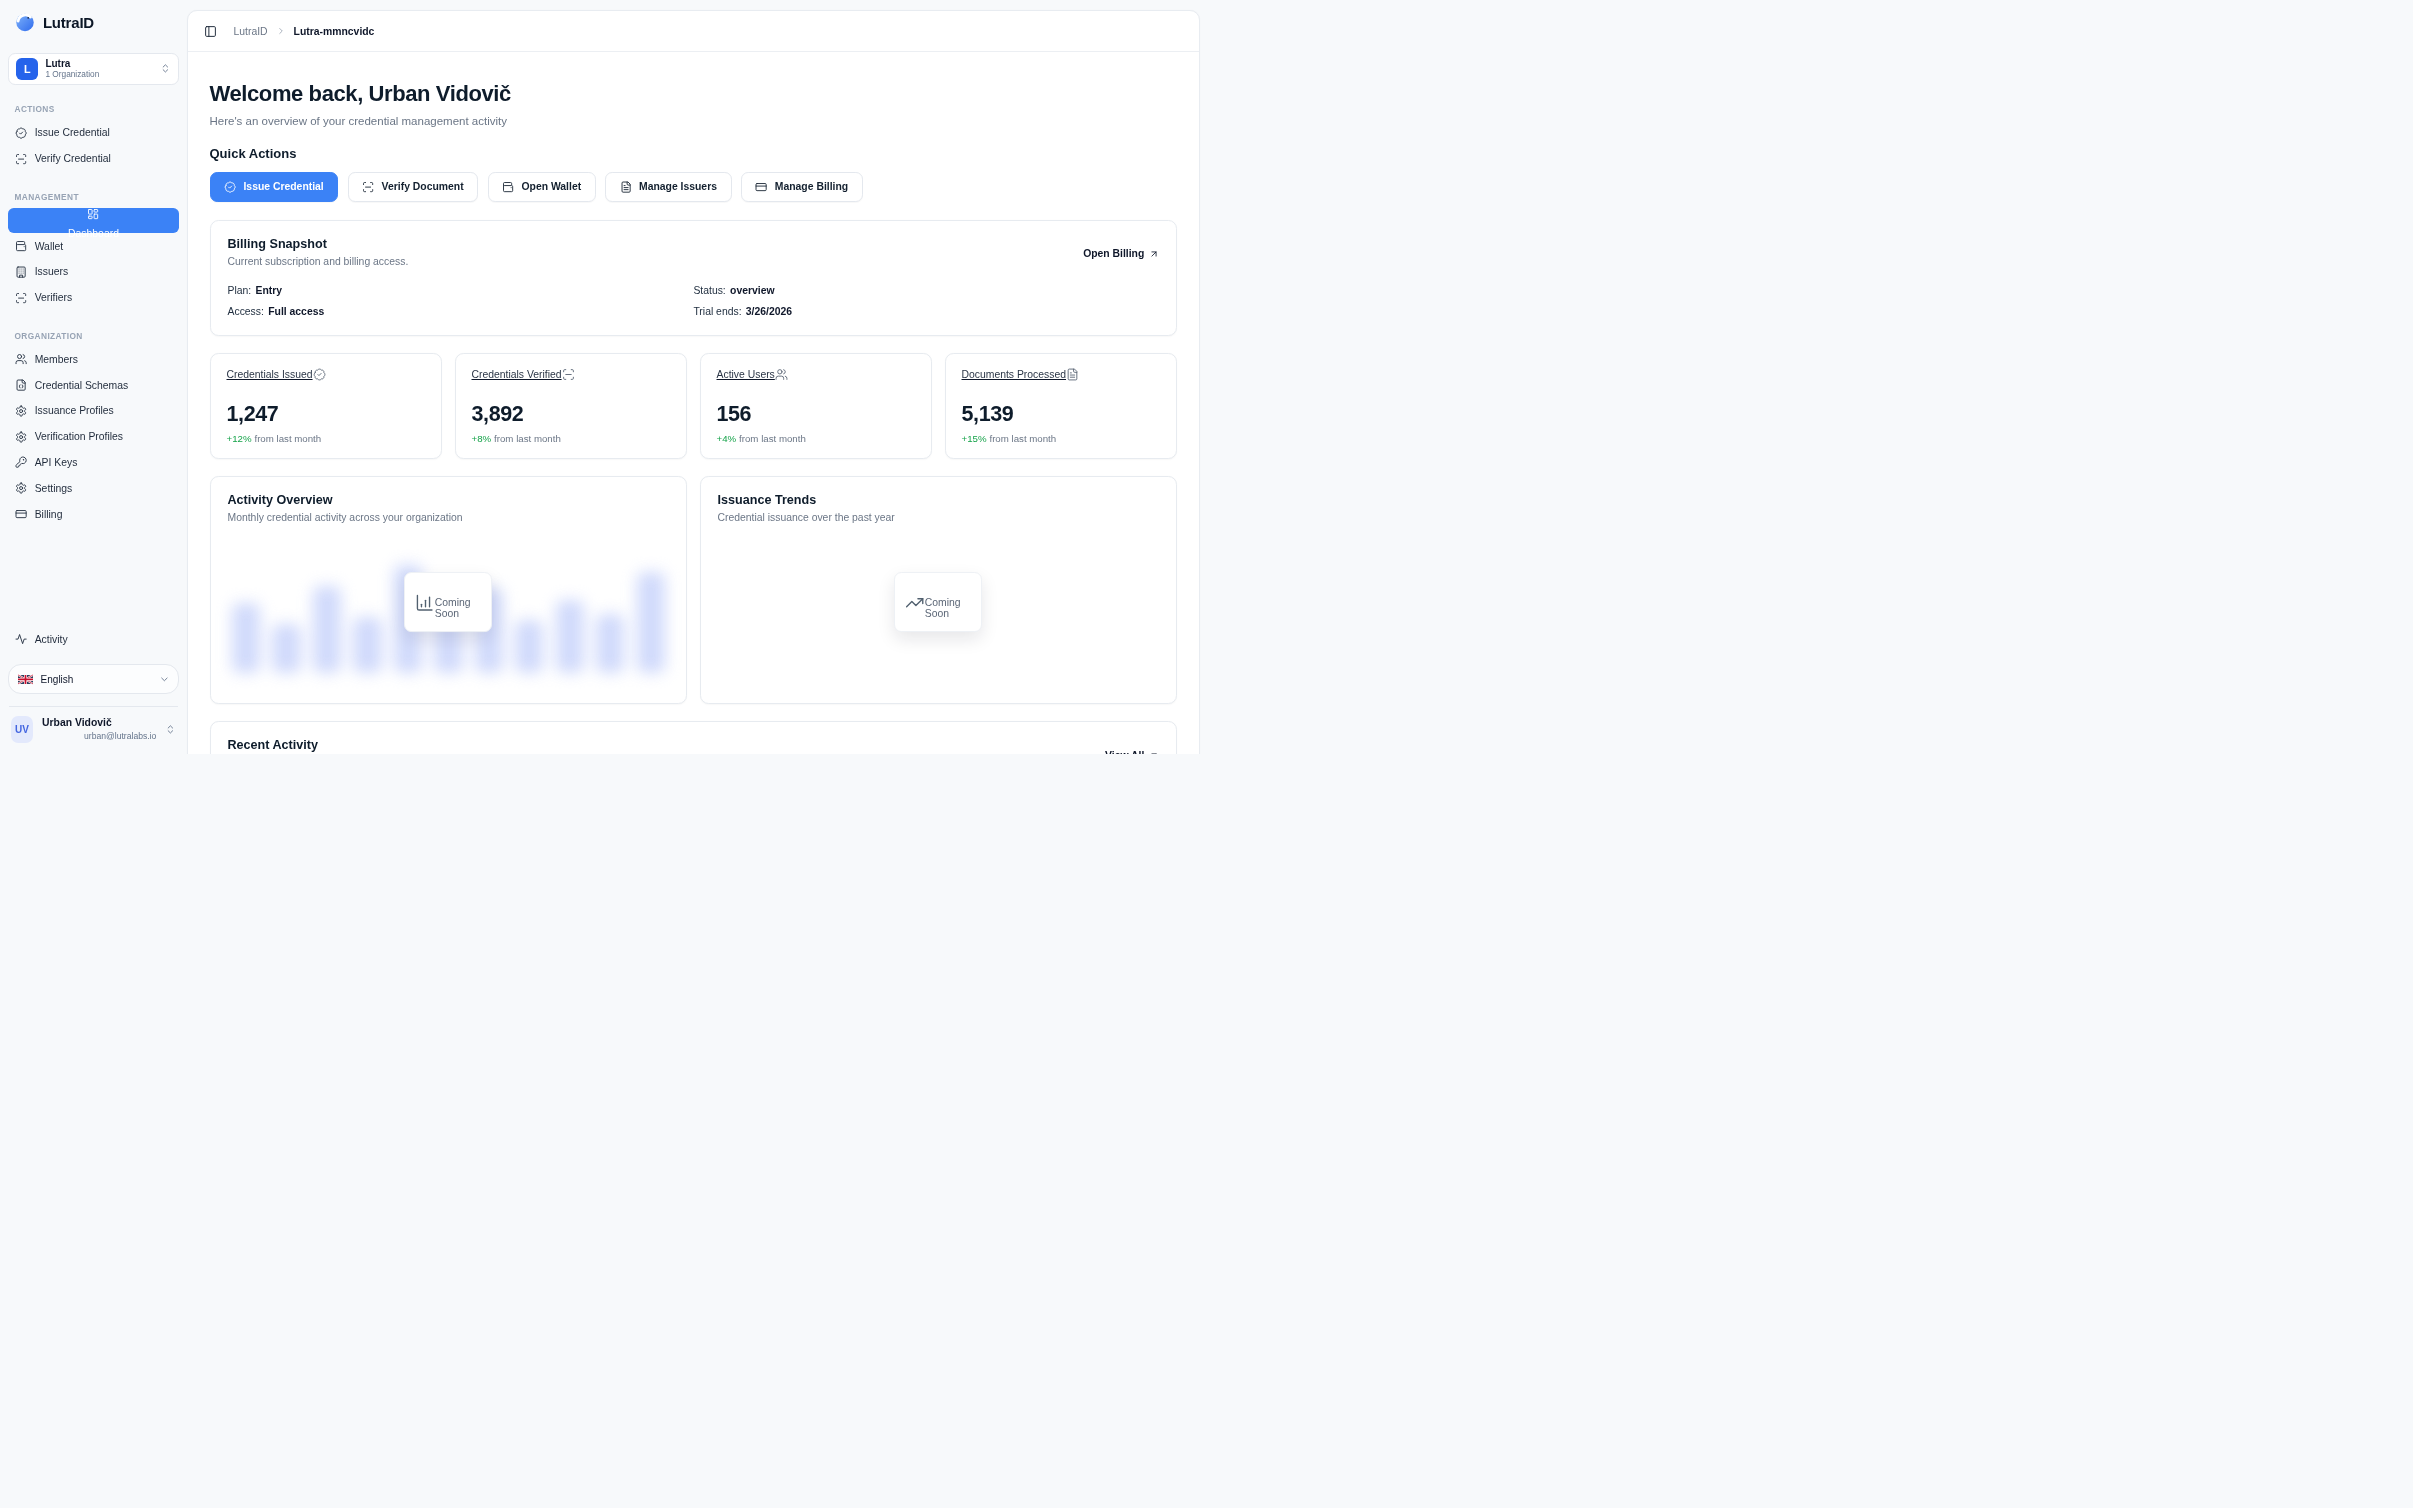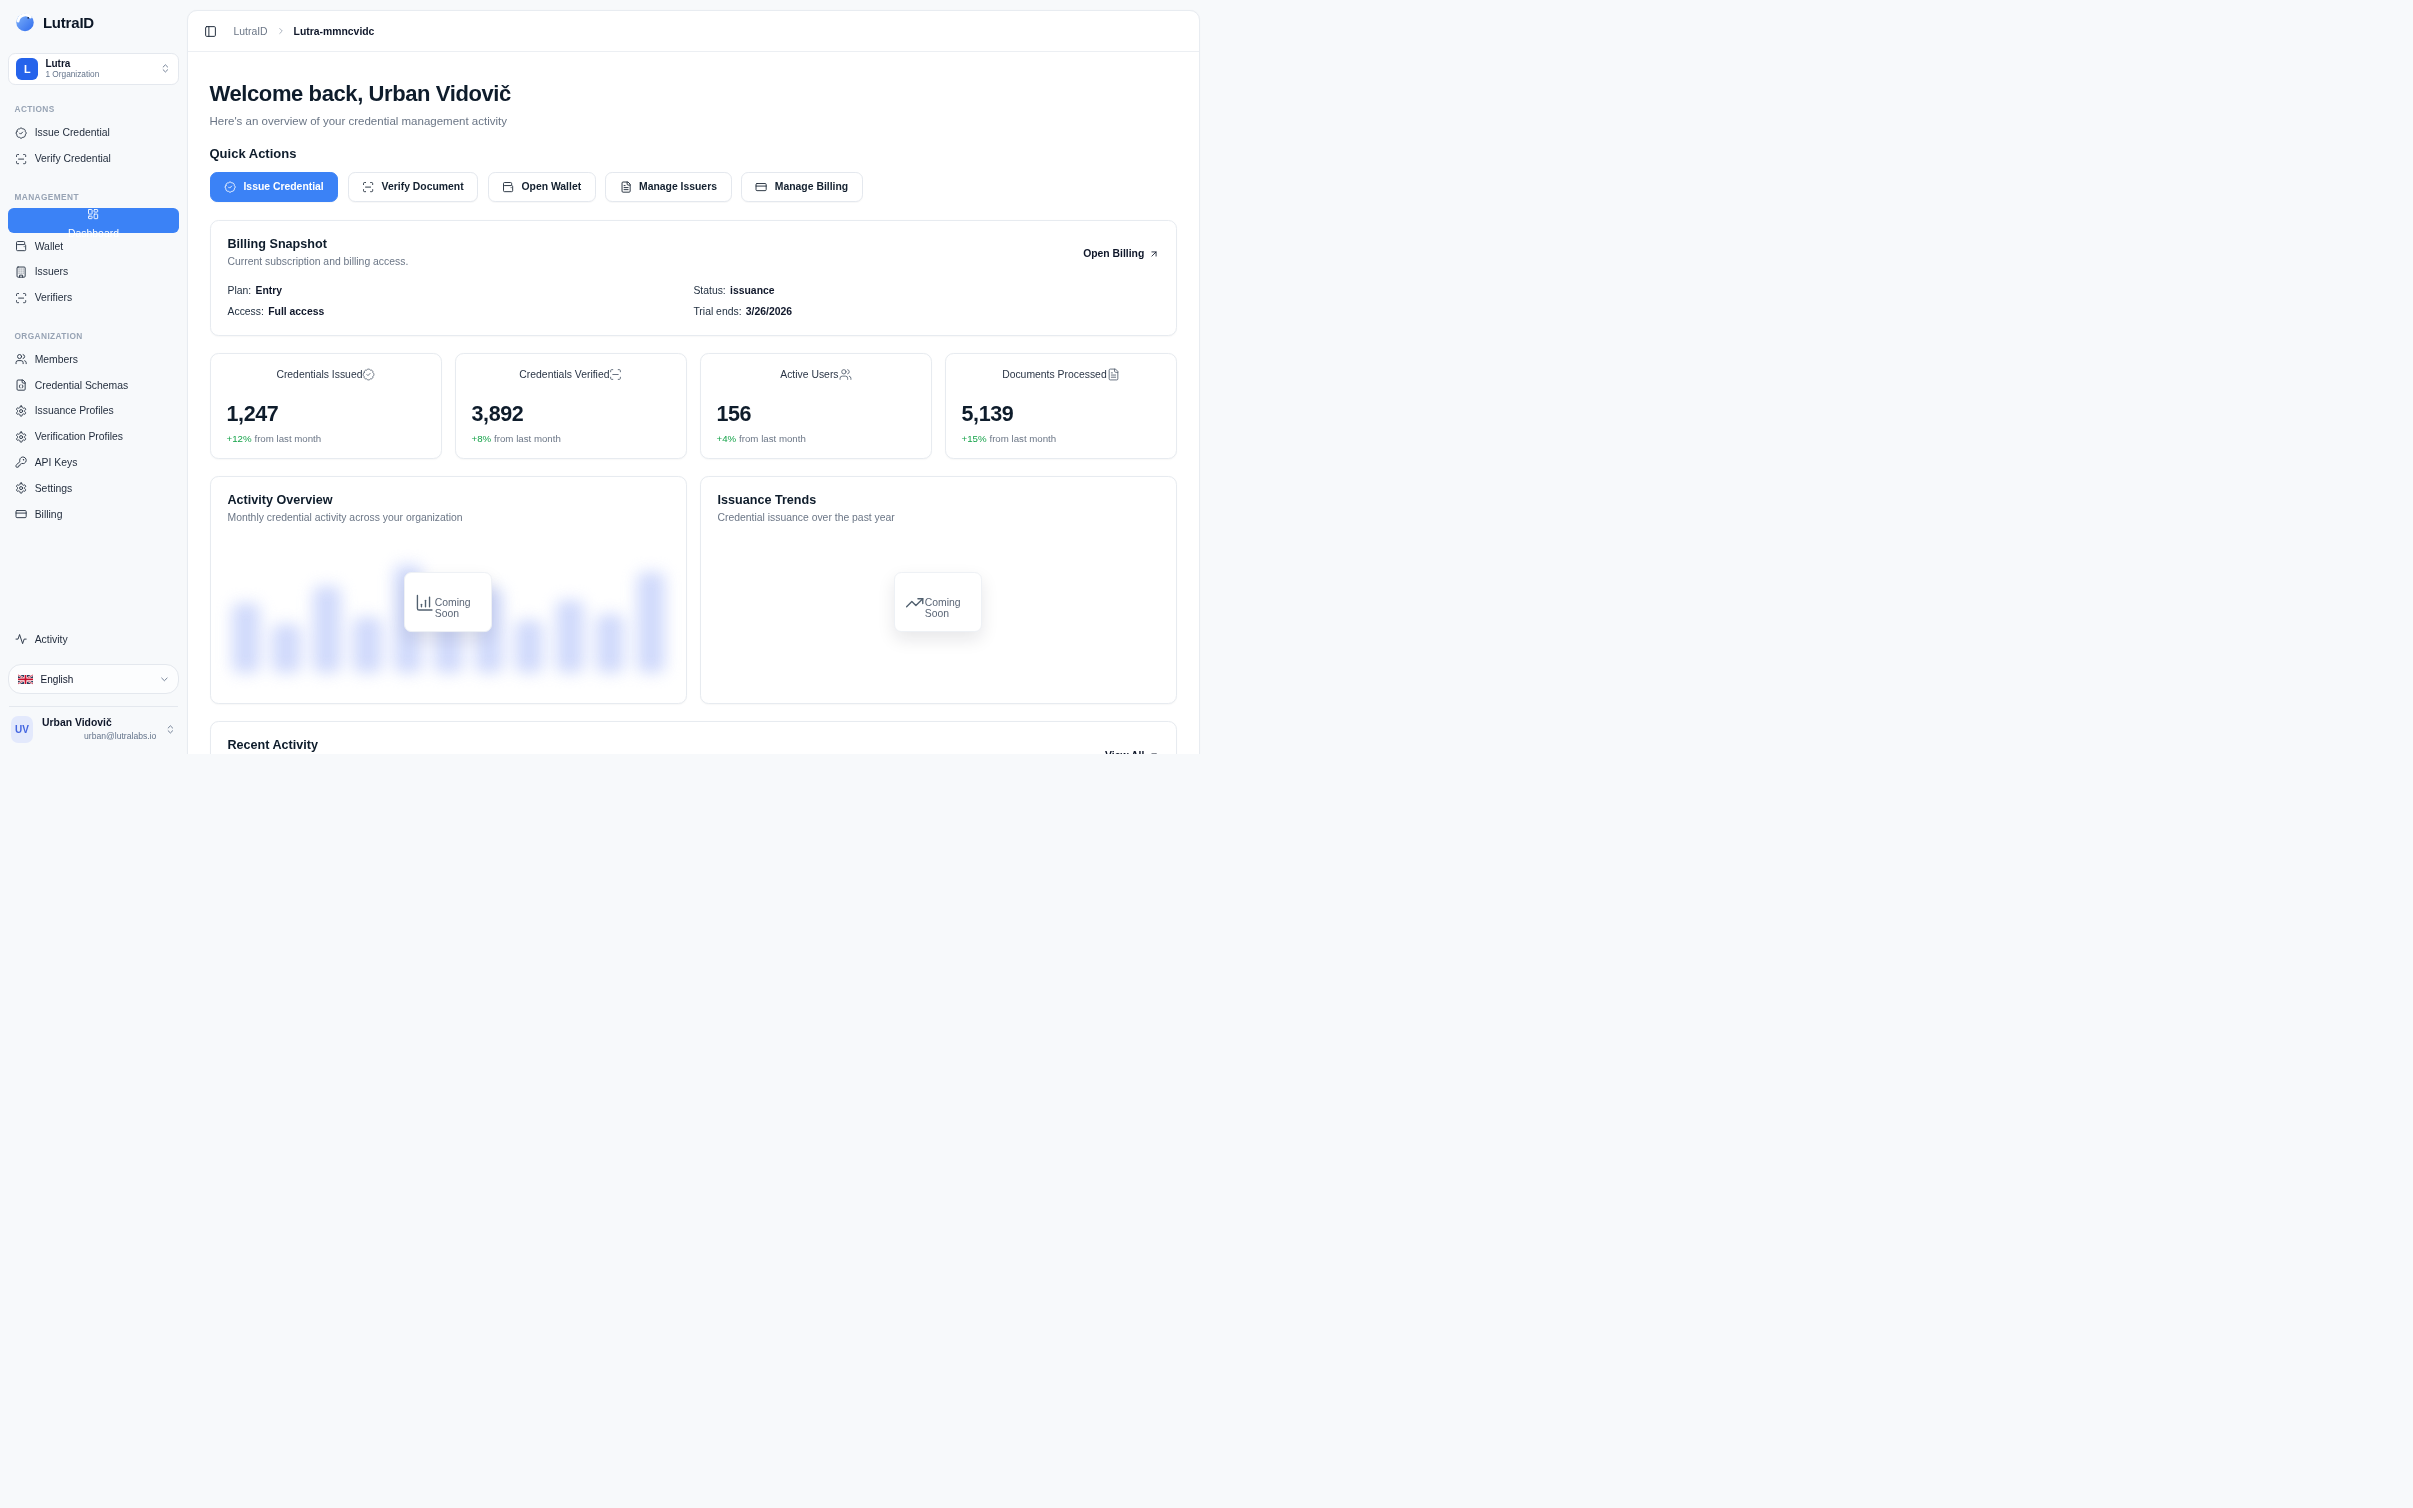--- a/index.html
+++ b/index.html
@@ -72,21 +72,21 @@
   .card-sub { font-size:10.4px; color:#6b7686; margin-top:5px; }
   .card-link { display:flex; align-items:center; gap:5px; font-size:10.4px; font-weight:600; color:#0f172a;
     cursor:pointer; margin-top:4.3px; }
   .billing-grid { display:grid; grid-template-columns:1fr 1fr; row-gap:9.3px; margin-top:18.7px; font-size:10.4px; }
   .bfield { display:flex; gap:4.3px; }
   .bfield .lab { color:#223041; }
   .bfield .val { font-weight:700; color:#0f172a; }
 
   .stats-row { display:grid; grid-template-columns:repeat(4,1fr); gap:12.2px; margin-top:17px; }
   .stat-card { padding:13.6px 16px 14.4px; height:106px; display:flex; flex-direction:column; justify-content:space-between; }
-  .stat-head { display:flex; align-items:center; justify-content:center; }
+  .stat-head { display:flex; align-items:center; justify-content:flex-start;text-decoration:underline; }
   .stat-title { font-size:10.4px; font-weight:500; color:#2a3546; }
   .stat-head svg { color:#5b6676; }
   .stat-value { font-size:21.5px; font-weight:700; letter-spacing:-0.4px; color:#0e1c2b; }
   .stat-delta { font-size:9.7px; margin-top:5.7px; }
   .stat-delta .up { color:#16a34a; }
   .stat-delta .suffix { color:#6b7686; margin-left:2.9px; }
 
   .charts-row { display:grid; grid-template-columns:1fr 1fr; gap:12.2px; margin-top:17px; }
   .chart-card { height:228px; position:relative; overflow:hidden; padding:16px 17px; }
   .chart-preview { position:absolute; left:21.5px; right:21.5px; top:78px; bottom:30px; display:flex;
@@ -411,21 +411,21 @@
             </svg>
         </div>
       </div>
       <div class="billing-grid">
         <div class="bfield">
           <span class="lab">Plan:</span>
           <span class="val">Entry</span>
         </div>
         <div class="bfield">
           <span class="lab">Status:</span>
-          <span class="val">issuance</span>
+          <span class="val">overview</span>
         </div>
         <div class="bfield">
           <span class="lab">Access:</span>
           <span class="val">Full access</span>
         </div>
         <div class="bfield">
           <span class="lab">Trial ends:</span>
           <span class="val">3/26/2026</span>
         </div>
       </div>

